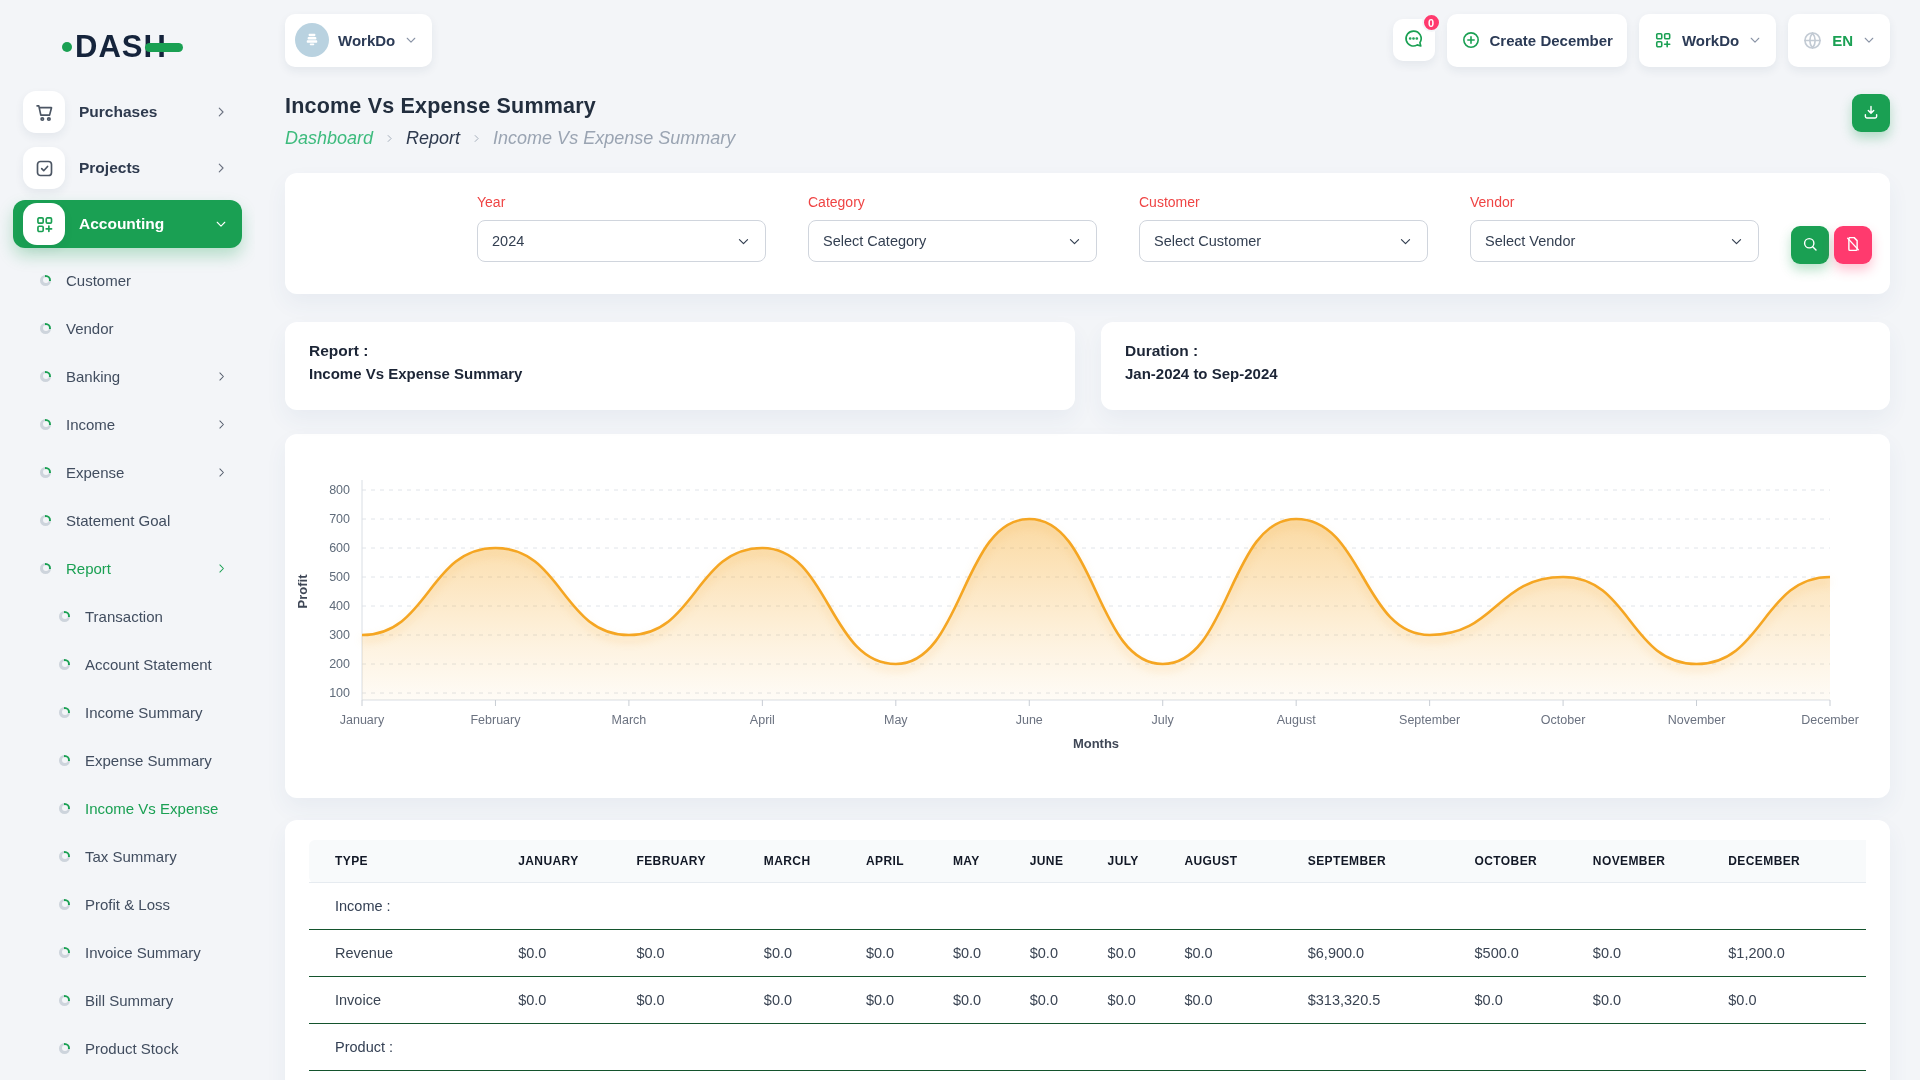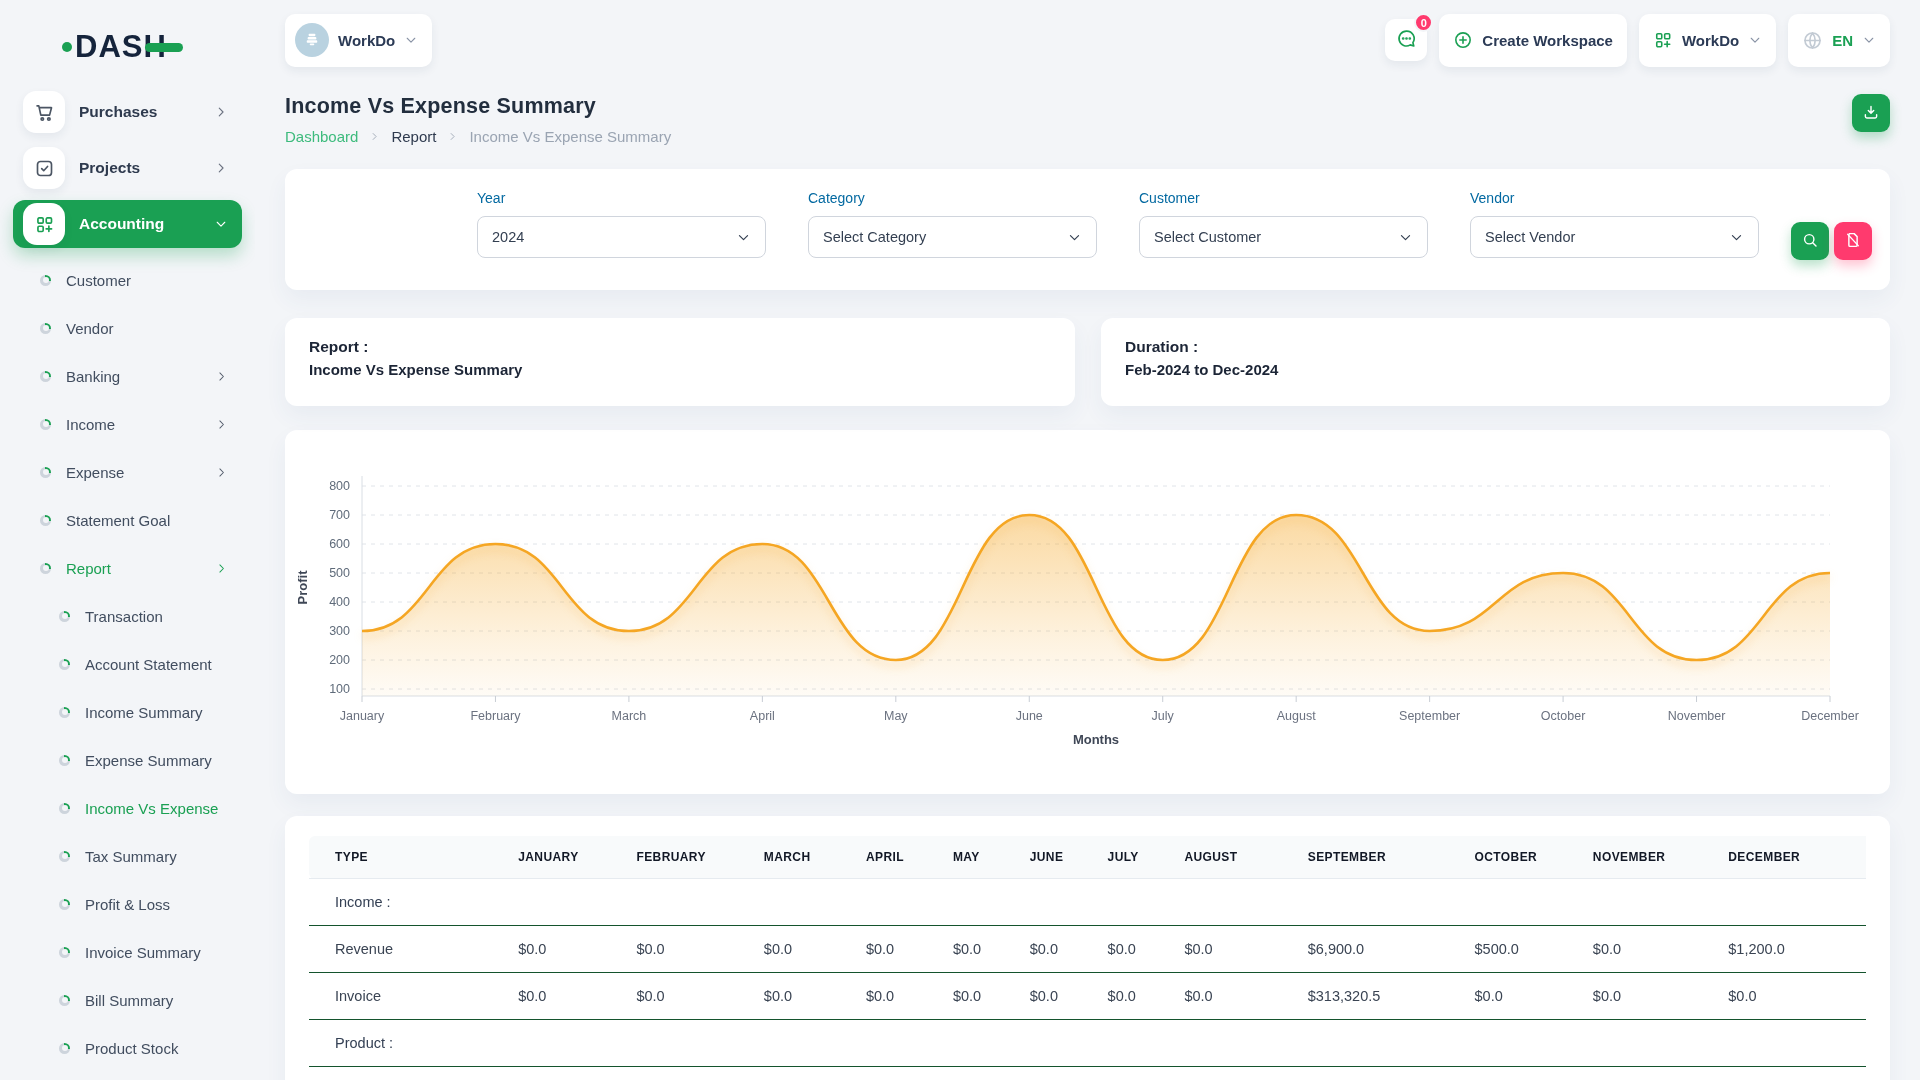--- a/index.html
+++ b/index.html
@@ -60,35 +60,35 @@
   .badge{position:absolute;top:-6px;right:-6px;min-width:19px;height:19px;border-radius:10px;background:var(--pink);
     color:#fff;font-size:11px;font-weight:700;display:flex;align-items:center;justify-content:center;border:2px solid #f3f5f8;}
   .green-ic{color:var(--green);display:flex;}
   .green-ic svg{width:20px;height:20px;}
   .globe-ic{color:#c3cbd4;display:flex;}
   .globe-ic svg{width:21px;height:21px;}
   .lang{color:var(--green);font-weight:700;}
 
   .title-row{display:flex;align-items:flex-start;justify-content:space-between;margin-top:24px;}
   h1{font-size:21.5px;font-weight:700;color:#222e3e;letter-spacing:.2px;}
-  .crumbs{display:flex;align-items:center;gap:11px;margin-top:9px;font-size:15px;}
+  .crumbs{display:flex;align-items:center;gap:11px;margin-top:9px;font-size:18px;font-style:italic;}
   .crumbs .c-link{color:#3dbb7d;cursor:pointer;}
   .crumbs .c-mid{color:#2e3a4e;cursor:pointer;}
   .crumbs .c-cur{color:#9aa4b2;}
   .crumbs .sep{color:#9aa4b2;display:flex;}
   .crumbs .sep svg{width:11px;height:11px;}
   .sq-btn{width:38px;height:38px;border-radius:9px;border:none;display:flex;align-items:center;justify-content:center;cursor:pointer;color:#fff;}
   .sq-btn svg{width:18px;height:18px;}
   .sq-btn.green{background:var(--green);box-shadow:0 6px 12px rgba(26,160,83,.3);}
   .sq-btn.pink{background:var(--pink);box-shadow:0 6px 12px rgba(255,58,110,.3);}
 
   .card{background:#fff;border-radius:12px;box-shadow:var(--card-shadow);}
   .filter-card{margin-top:24px;height:121px;position:relative;padding:21px 24px 0 192px;}
   .filter-fields{display:flex;gap:42px;}
-  .f-field .f-label{font-size:14px;color:#0369a1;margin-bottom:10px;}
+  .f-field .f-label{font-size:14px;color:#ef4444;margin-bottom:10px;}
   .select{width:289px;height:42px;border:1px solid #d0d5dd;border-radius:8px;display:flex;align-items:center;
     justify-content:space-between;padding:0 14px;font-size:14.5px;color:#333f51;cursor:pointer;background:#fff;}
   .select .sel-chev{color:#333f51;display:flex;}
   .select .sel-chev svg{width:15px;height:15px;}
   .filter-actions{position:absolute;right:18px;top:53px;display:flex;gap:5px;}
 
   .summary-row{display:flex;gap:26px;margin-top:28px;border-radius:18px;}
   .sum-card{height:88px;padding:20px 24px;}
   .sum-card .s1{font-size:15.5px;font-weight:700;color:#1c2536;}
   .sum-card .s2{font-size:15px;font-weight:700;color:#1c2536;margin-top:5px;}
@@ -286,21 +286,21 @@
               </svg></span>
           <span class="badge">0</span>
         </div>
         <div class="pill">
           <span class="green-ic">
               <svg viewBox="0 0 24 24" fill="none" stroke="currentColor" stroke-width="1.9" stroke-linecap="round" stroke-linejoin="round">
                 <circle cx="12" cy="12" r="8.6"></circle>
                 <path d="M12 8.2v7.6M8.2 12h7.6"></path>
               </svg>
             </span>
-          <span>Create Workspace</span>
+          <span>Create December</span>
         </div>
         <div class="pill">
           <span class="green-ic">
               <svg viewBox="0 0 24 24" fill="none" stroke="currentColor" stroke-width="1.9" stroke-linecap="round" stroke-linejoin="round">
                 <rect x="4.5" y="4.5" width="6" height="6" rx="1.3"></rect>
                 <rect x="14" y="4.5" width="6" height="6" rx="1.3"></rect>
                 <rect x="4.5" y="14" width="6" height="6" rx="1.3"></rect>
                 <path d="M17 13.8v6.2M13.9 17h6.2"></path>
               </svg>
             </span>
@@ -418,21 +418,21 @@
       </div>
     </section>
 
     <div class="summary-row">
       <section class="card sum-card report">
         <div class="s1">Report :</div>
         <div class="s2">Income Vs Expense Summary</div>
       </section>
       <section class="card sum-card duration">
         <div class="s1">Duration :</div>
-        <div class="s2">Feb-2024 to Dec-2024</div>
+        <div class="s2">Jan-2024 to Sep-2024</div>
       </section>
     </div>
 
     <section class="card chart-card">
       <svg class="chart-svg" id="profitChart" viewBox="0 0 1605 364">
           <defs>
             <linearGradient id="areaGrad" x1="0" y1="0" x2="0" y2="1">
               <stop offset="0%" stop-color="#f5a623" stop-opacity="0.42"></stop>
               <stop offset="70%" stop-color="#f5a623" stop-opacity="0.14"></stop>
               <stop offset="100%" stop-color="#f5a623" stop-opacity="0.04"></stop>

